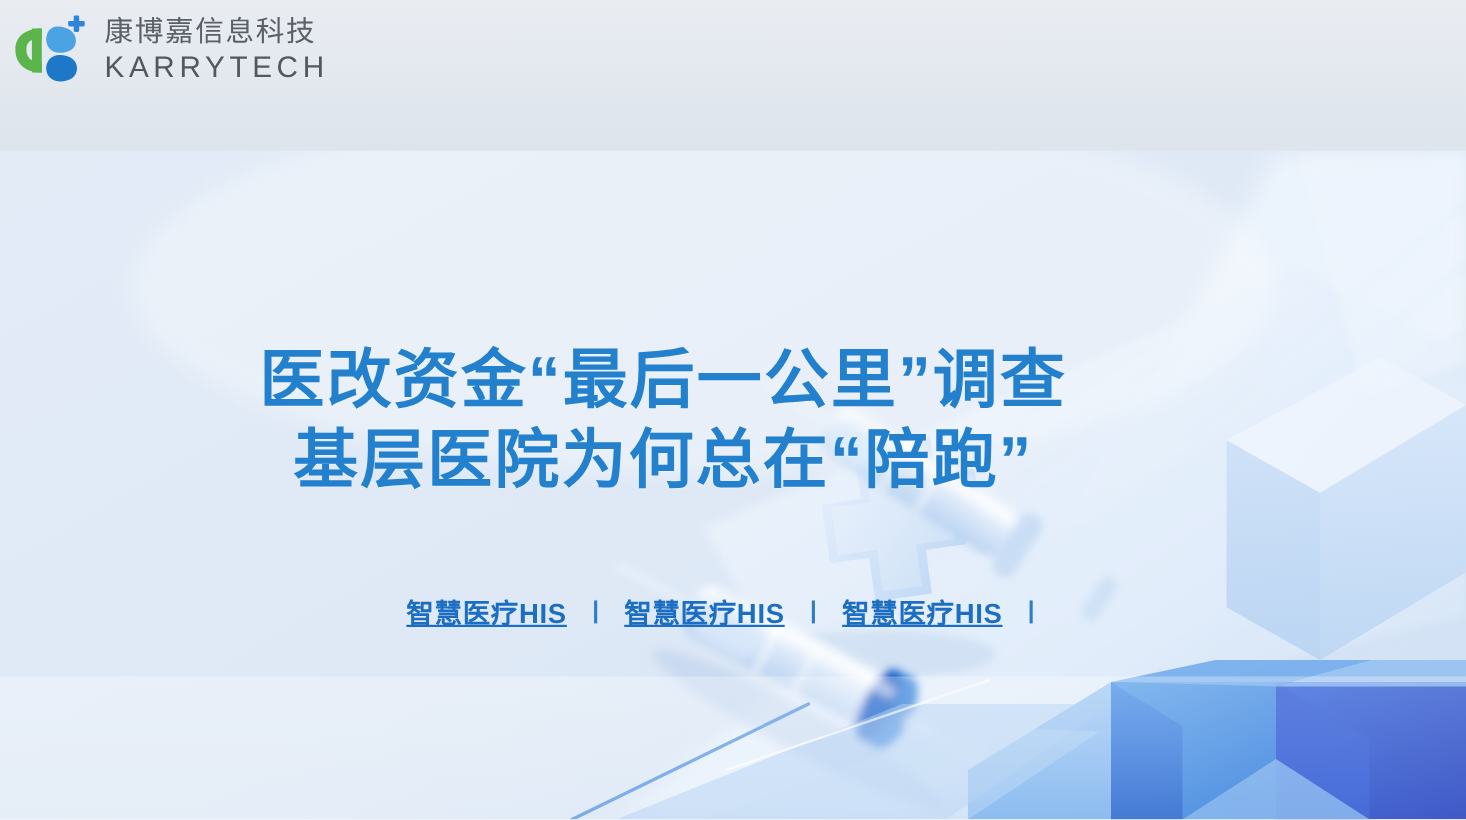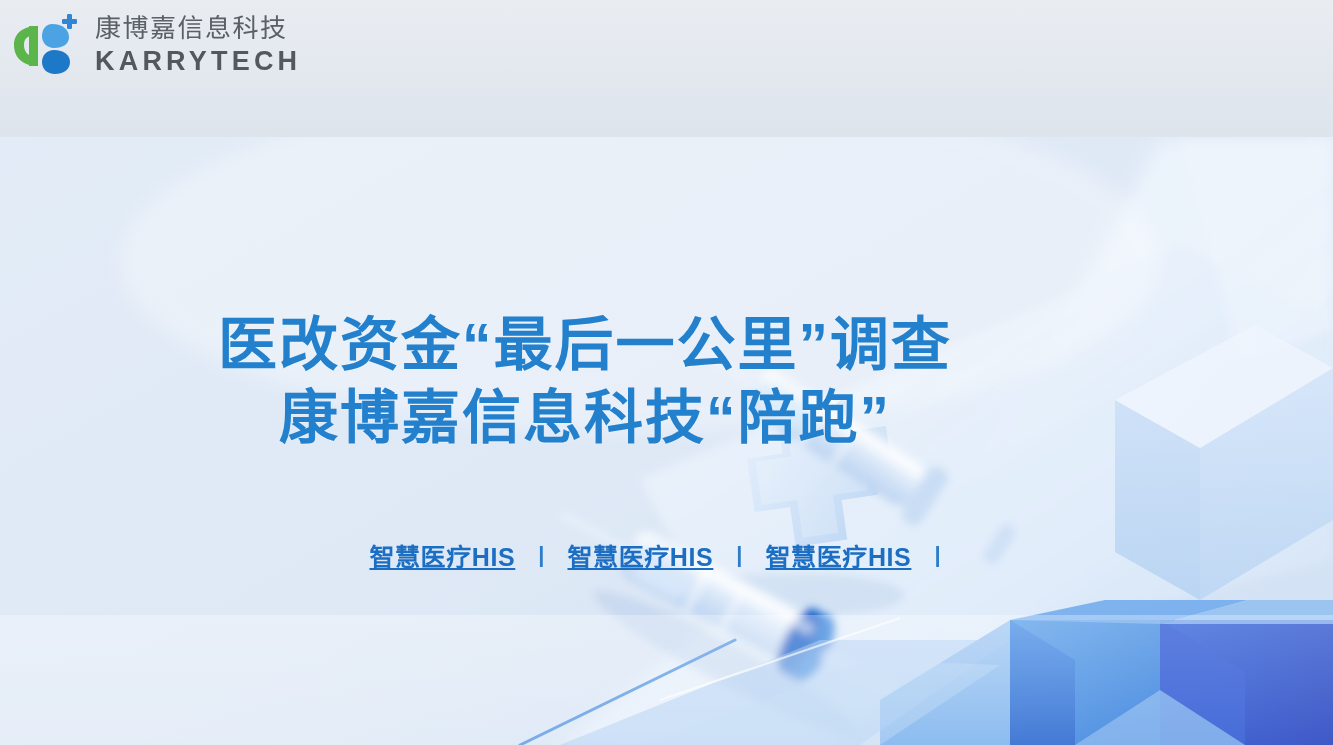--- a/index.html
+++ b/index.html
@@ -59,21 +59,21 @@
     letter-spacing: 1.5px;
     color: #5b6066;
     font-weight: 500;
     white-space: nowrap;
   }
   .logo-en {
     margin-top: 7px;
     font-size: 27px;
     letter-spacing: 4.2px;
     color: #53585e;
-    font-weight: 700;
+    font-weight: 400;
     white-space: nowrap;
   }
 
   
   .bg {
     position: absolute;
     inset: 0;
     z-index: 1;
     background:
       linear-gradient(180deg, #e2ebf6 0%, #e0eaf6 60%, #dfe8f4 100%);
@@ -106,20 +106,21 @@
     height: 608px;
     z-index: 30;
   }
 
   .title-block {
     position: absolute;
     left: 0;
     top: 172px;
     width: 1170px;
     text-align: center;
+    padding-left: 18px;
   }
   .title-line {
     color: #2380cd;
     font-size: 59px;
     font-weight: 700;
     letter-spacing: 2px;
     line-height: 73px;
     white-space: nowrap;
     text-shadow: 0 1px 0 rgba(255,255,255,0.25);
   }
@@ -358,21 +359,21 @@
         <div class="logo-en">KARRYTECH</div>
       </div>
 
     </div>
   </div>
 
   <div class="content">
 
     <div class="title-block">
       <div class="title-line">医改资金“最后一公里”调查</div>
-      <div class="title-line">康博嘉信息科技“陪跑”</div>
+      <div class="title-line">基层医院为何总在“陪跑”</div>
     </div>
 
     <div class="tagline">
       <span class="tag-item">智慧医疗HIS</span>
       <span class="tag-sep">|</span>
       <span class="tag-item">智慧医疗HIS</span>
       <span class="tag-sep">|</span>
       <span class="tag-item">智慧医疗HIS</span>
       <span class="tag-sep">|</span>
     </div>

